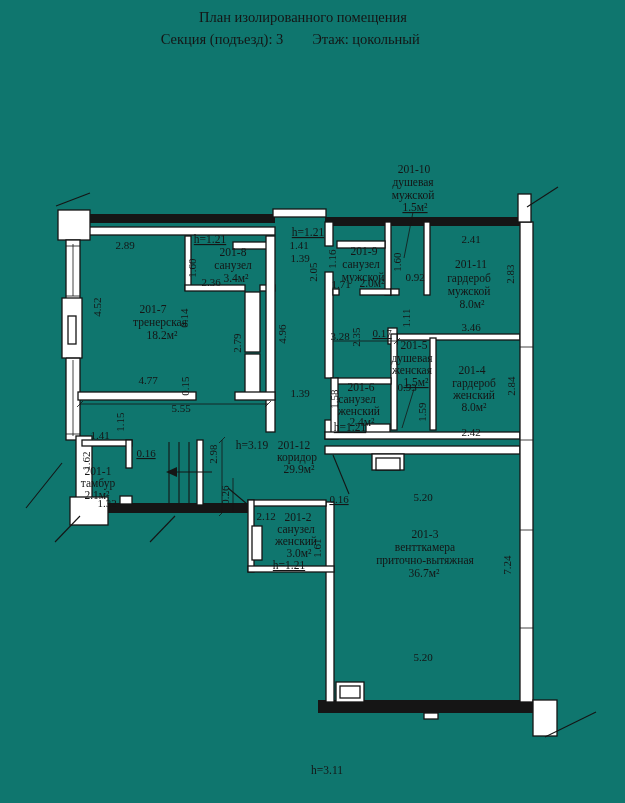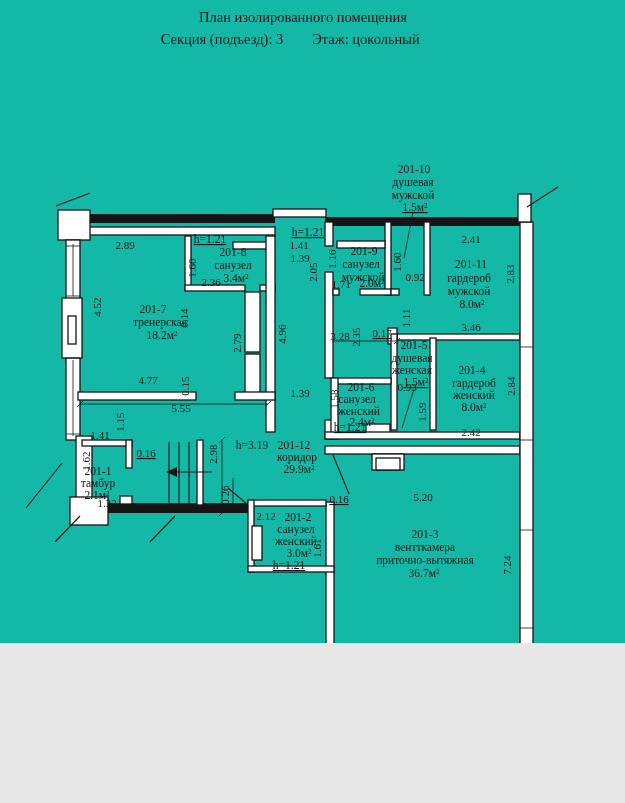--- a/index.html
+++ b/index.html
@@ -1,16 +1,16 @@
 <!DOCTYPE html>
 <html><head>
 <meta charset="utf-8">
 <style>
   html,body { margin:0; padding:0; background:#e8e8e8; }
-  .sheet { position:relative; width:625px; height:643px; background:#14b8a6; margin:0 auto;
+  .sheet { position:relative; width:625px; height:803px; background:#0f766e; margin:0 auto;
            font-family:"Liberation Serif", serif; overflow:hidden; }
   svg { position:absolute; left:0; top:0; }
   svg text { font-family:"Liberation Serif", serif; font-size:11.5px; fill:#151515; }
   svg text.ttl { font-size:14.5px; }
   svg text.dim { font-size:11px; }
   svg text.u { text-decoration:underline; }
   .w  { fill:#ffffff; stroke:#151515; stroke-width:1.3; }
   .b  { fill:#151515; stroke:none; }
   .ln { stroke:#151515; stroke-width:1.1; fill:none; }
   .tn { stroke:#151515; stroke-width:0.8; fill:none; }

